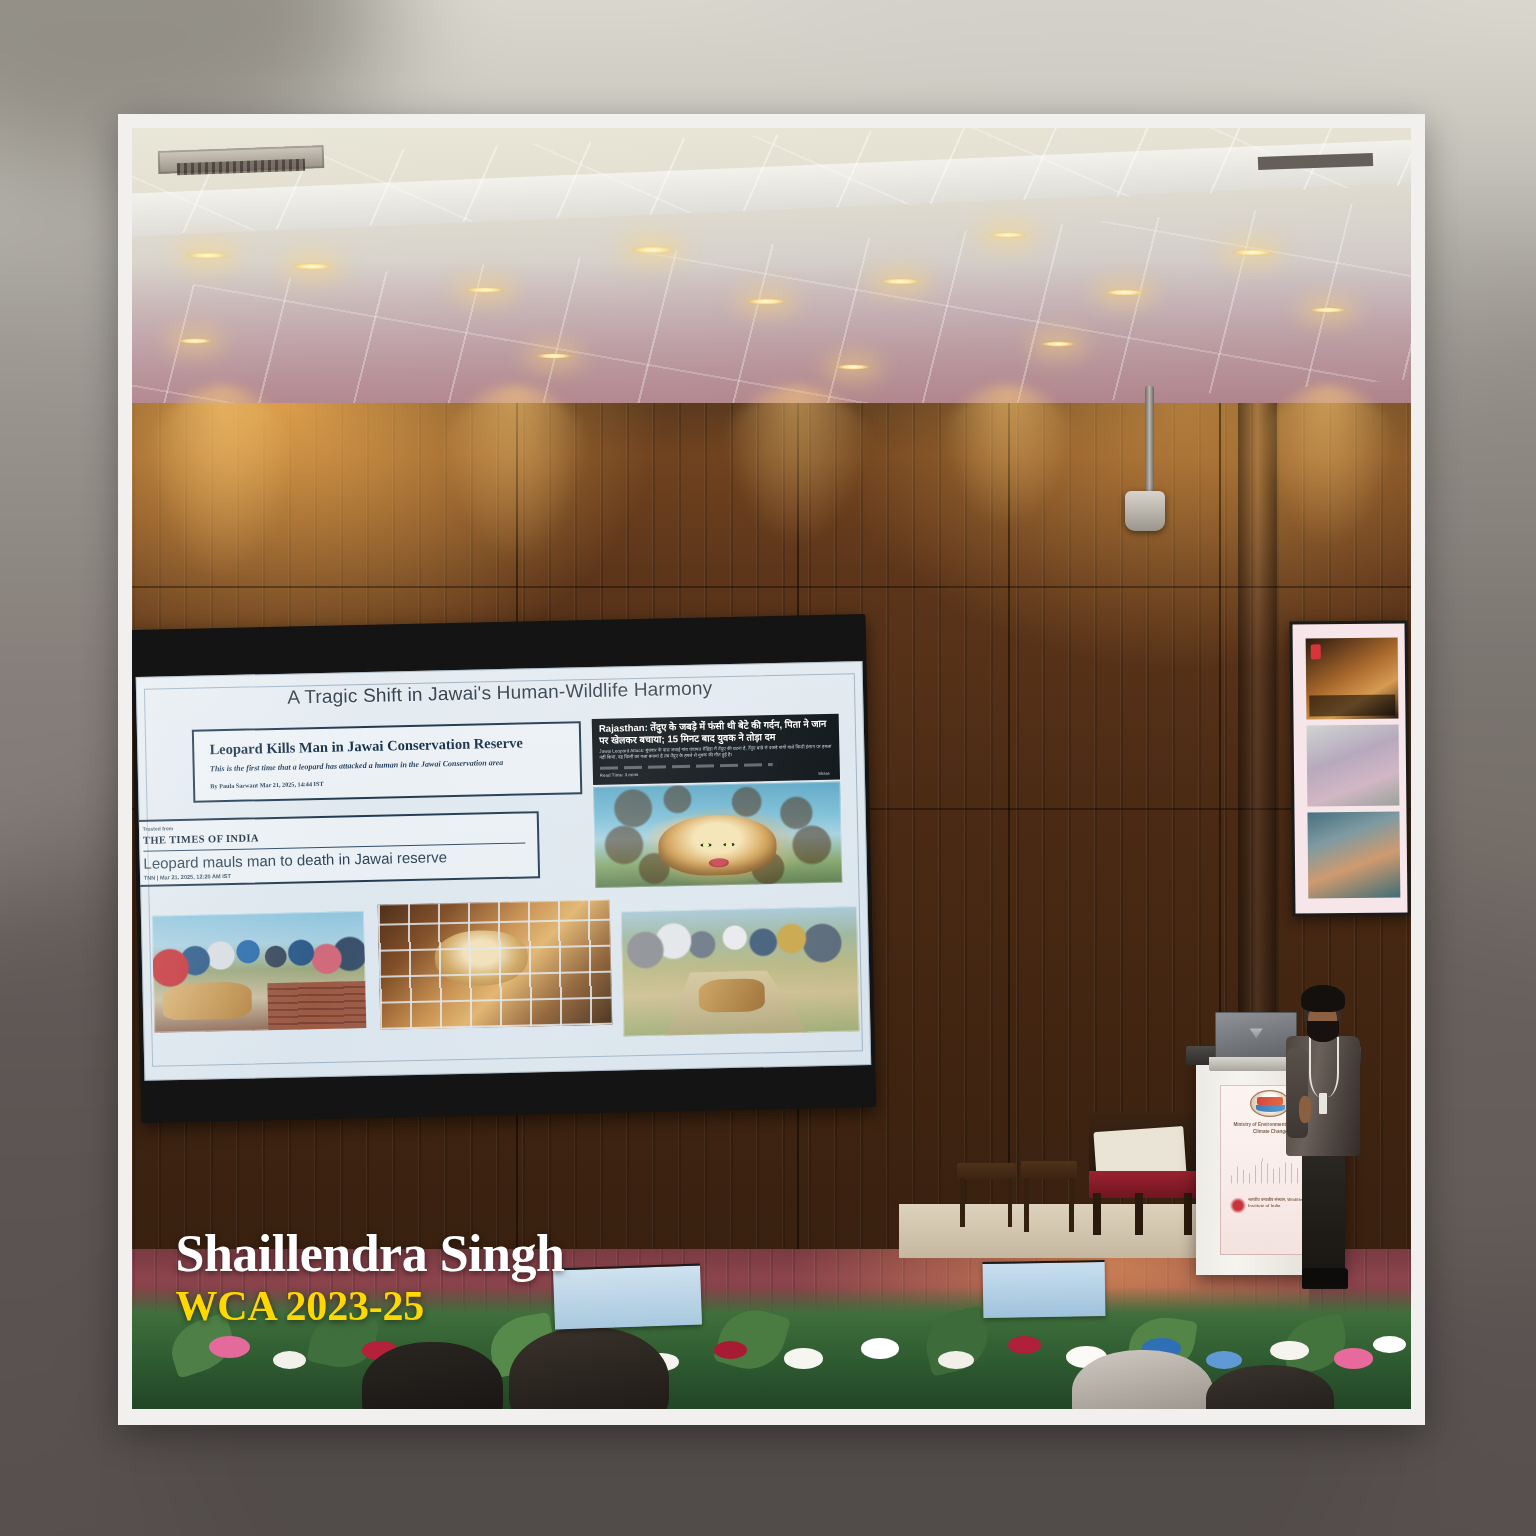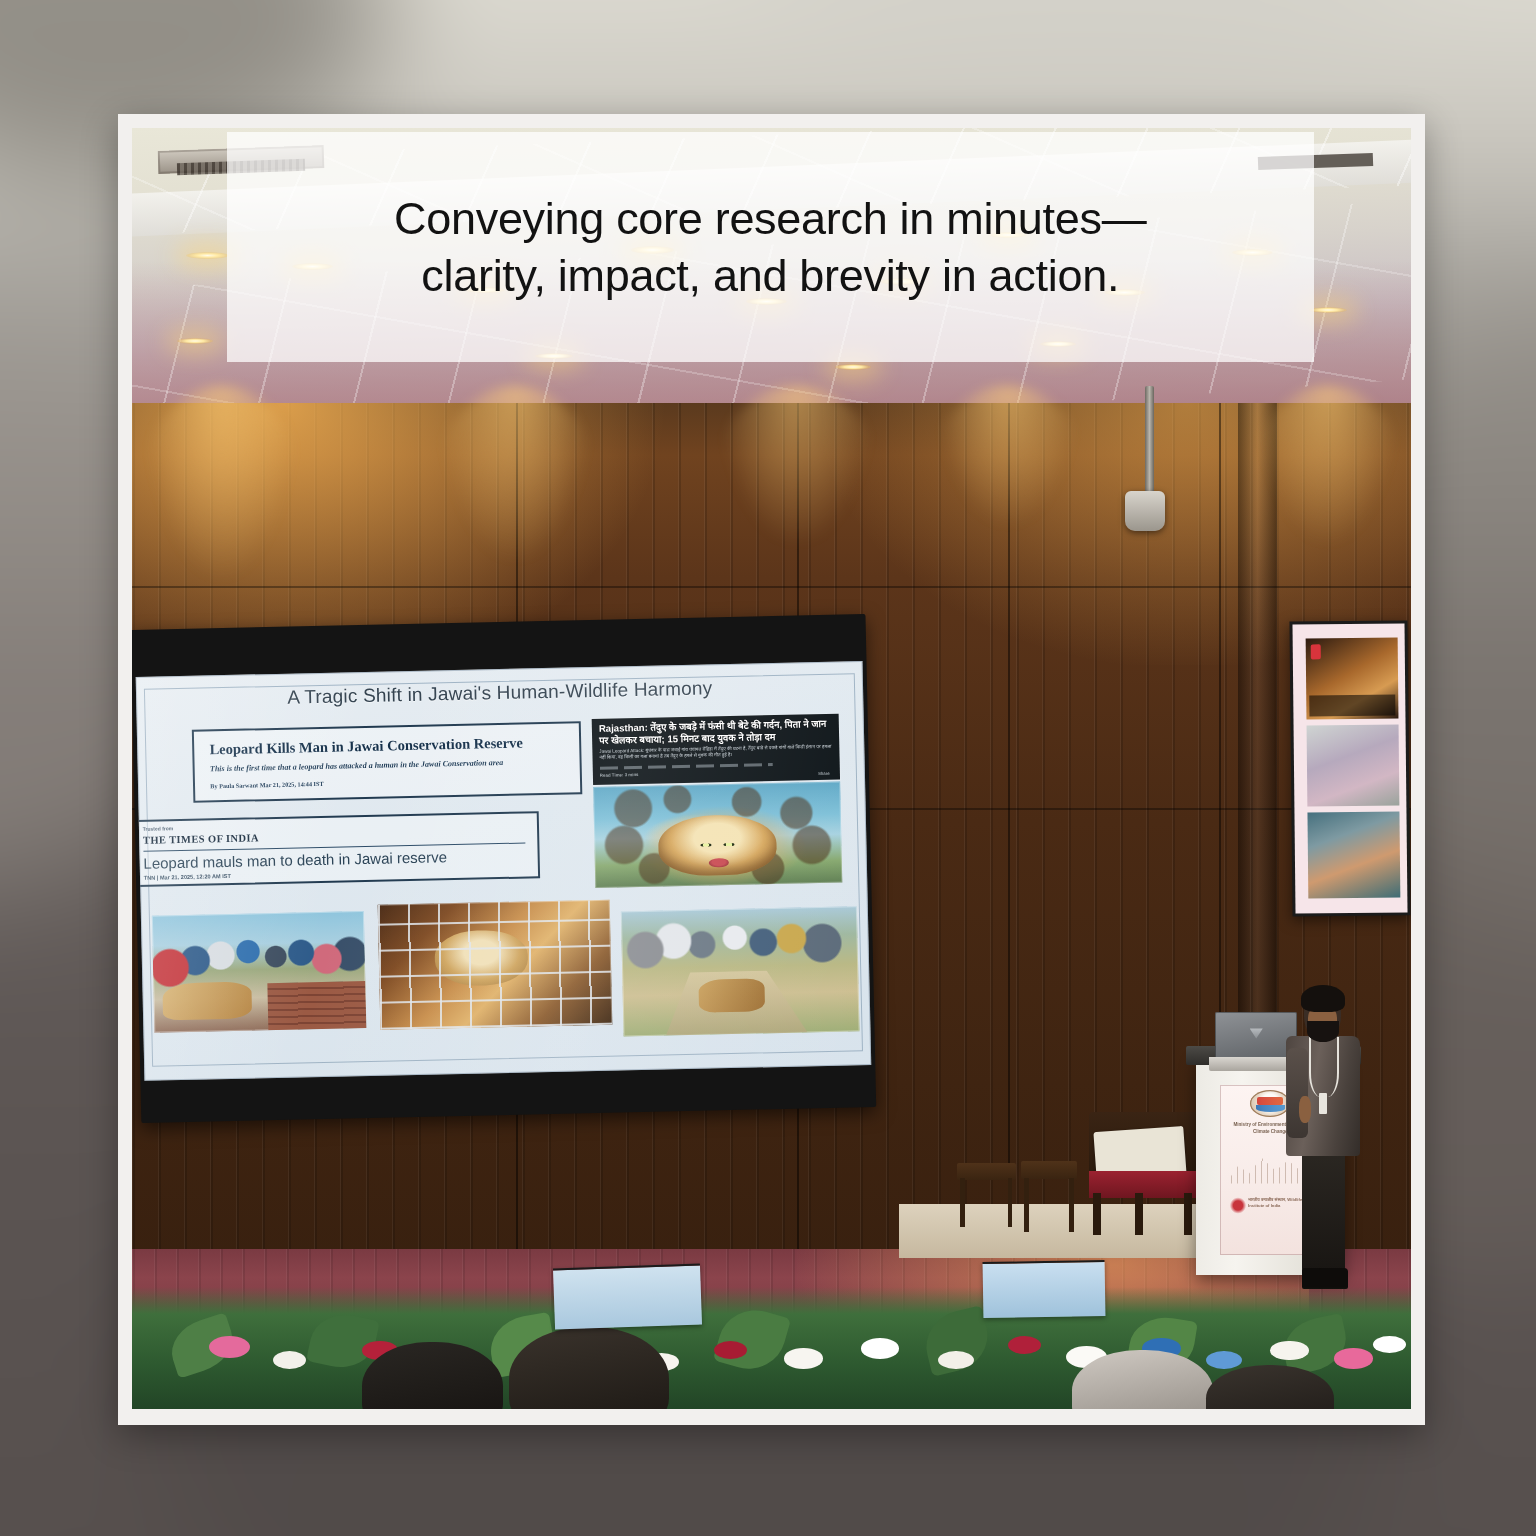--- a/index.html
+++ b/index.html
@@ -551,21 +551,21 @@
     <div class="aud-head" style="left:73.5%;width:11%;height:6.6%;background:linear-gradient(170deg,#cfc9c2,#8d8780);"></div>
     <div class="aud-head" style="left:84%;width:10%;height:5.4%;background:linear-gradient(170deg,#3a342e,#1c1815);"></div>
 
     <div style="position:absolute;left:33%;bottom:6.4%;width:11.5%;height:4.6%;
                 background:linear-gradient(180deg,#cfe2ef,#a9c8de);transform:rotate(-2deg);
                 box-shadow:0 2px 5px rgba(0,0,0,.4);border-top:2px solid #1b1b1b;"></div>
     <div style="position:absolute;left:66.5%;bottom:7.2%;width:9.5%;height:4.2%;
                 background:linear-gradient(180deg,#c9dff0,#9fc2db);transform:rotate(-1deg);
                 box-shadow:0 2px 5px rgba(0,0,0,.4);border-top:2px solid #1b1b1b;"></div>
 
-    <div class="banner">
-      <div class="banner-line">Conveying core research in minutes—</div>
-      <div class="banner-line">clarity, impact, and brevity in action.</div>
-    </div>
-
+
+    <div class="caption">
+      <div class="cap-name">Shaillendra Singh</div>
+      <div class="cap-sub">WCA 2023-25</div>
+    </div>
 
   </div>
   </div>
 </div>
 
 </body></html>

